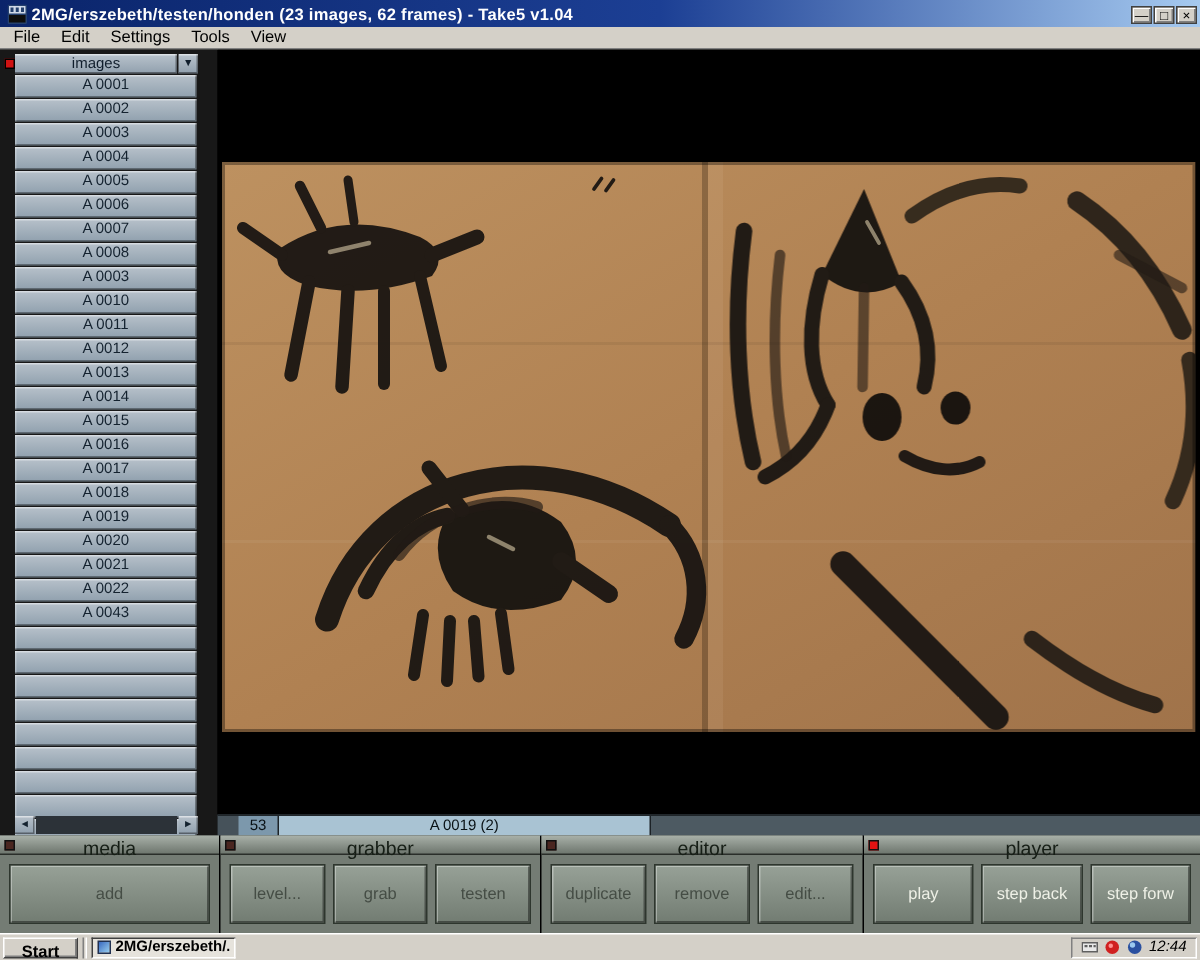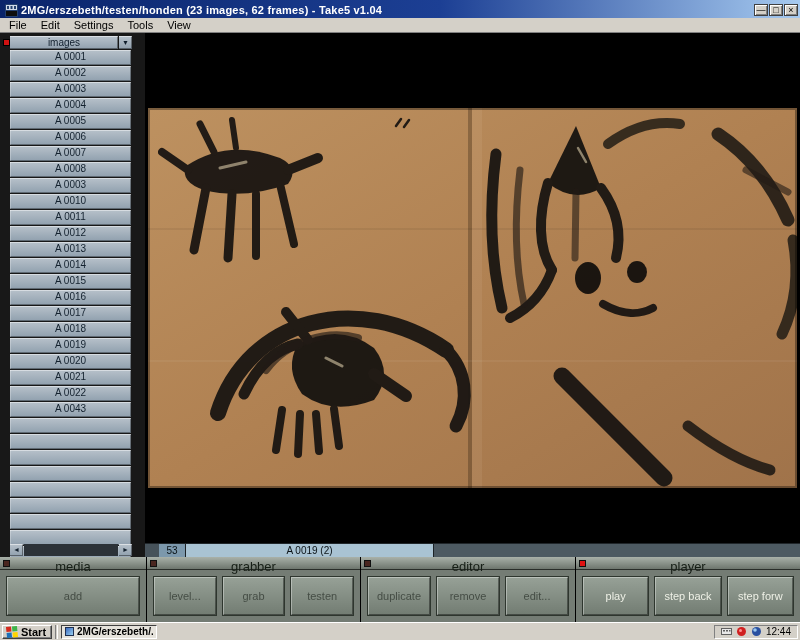--- a/index.html
+++ b/index.html
@@ -82,32 +82,32 @@
     display:flex; align-items:center; justify-content:center;
     box-shadow:inset 1px 1px 0 rgba(255,255,255,.35), inset -1px -1px 0 rgba(0,0,0,.4); }
   .pbtn.disabled { color:#454d45; }
 
   
   .taskbar { position:absolute; top:622px; left:0; right:0; height:18px;
     background:#d4d0c8; border-top:1px solid #fff; display:flex;
     align-items:center; padding:0 2px; }
   .start-btn { height:14px; width:50px; display:flex; align-items:center; gap:3px;
     background:#d4d0c8; border:1px solid; border-color:#fff #404040 #404040 #fff;
-    box-shadow:inset -1px -1px 0 #808080; padding:0 3px; }
+    box-shadow:inset -1px -1px 0 #808080; padding:0 3px;flex-direction:column; }
   .start-label { font-size:11px; font-weight:700; color:#000; line-height:12px; }
   .tb-divider { width:3px; height:14px; margin:0 3px;
     border-left:1px solid #808080; border-right:1px solid #fff; }
   .task-btn { height:14px; width:96px; display:flex; align-items:center; gap:3px;
     background:#e6e3dc; border:1px solid; border-color:#404040 #fff #fff #404040;
     padding:0 3px; overflow:hidden; }
   .task-label { font-size:10px; font-weight:700; color:#000; white-space:nowrap; overflow:hidden; }
   .task-icon { width:9px; height:9px; background:linear-gradient(135deg,#3a6ac0,#9ad0f0);
     border:1px solid #203050; flex:0 0 auto; }
   .tray { margin-left:auto; height:14px; display:flex; align-items:center; gap:4px;
-    border:1px solid; border-color:#808080 #fff #fff #808080; padding:0 6px; }
+    border:1px solid; border-color:#808080 #fff #fff #808080; padding:0 6px;font-style:italic; }
   .tray-ico { width:11px; height:11px; flex:0 0 auto; }
   .clock { font-size:10px; color:#000; line-height:12px; }
 </style>
 </head>
 <body>
 
 <div class="window">
 
   <div class="titlebar">
     <div class="app-icon">

